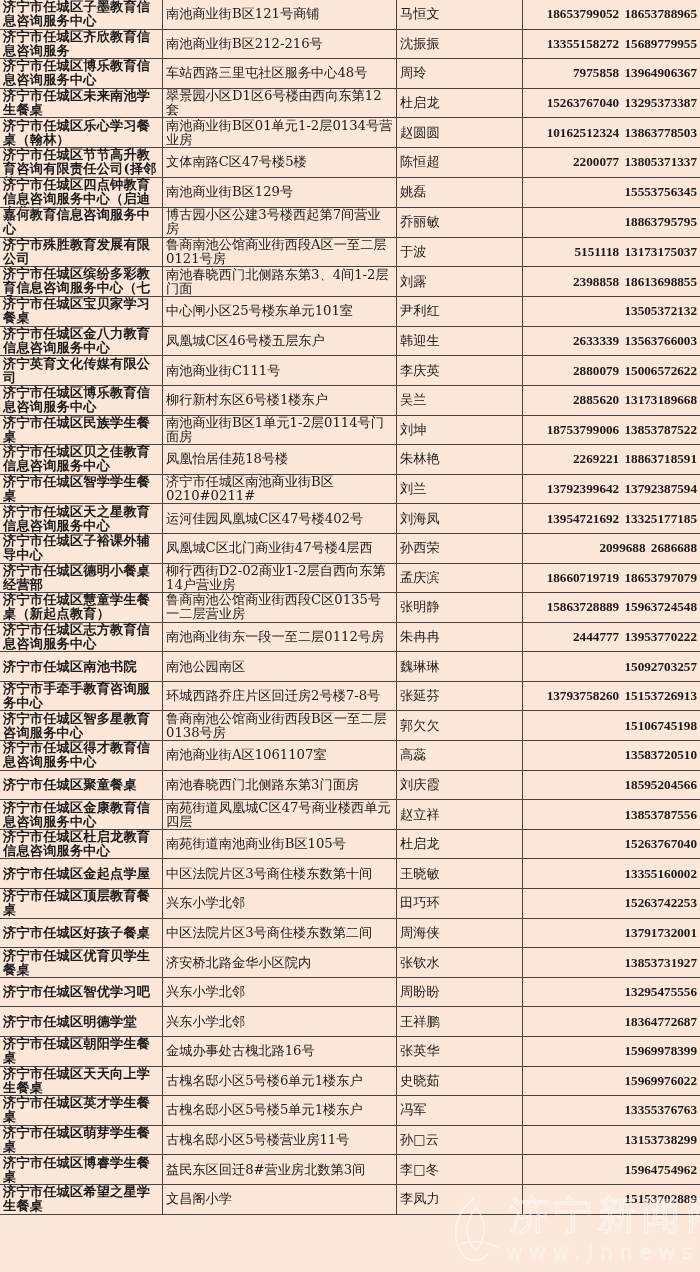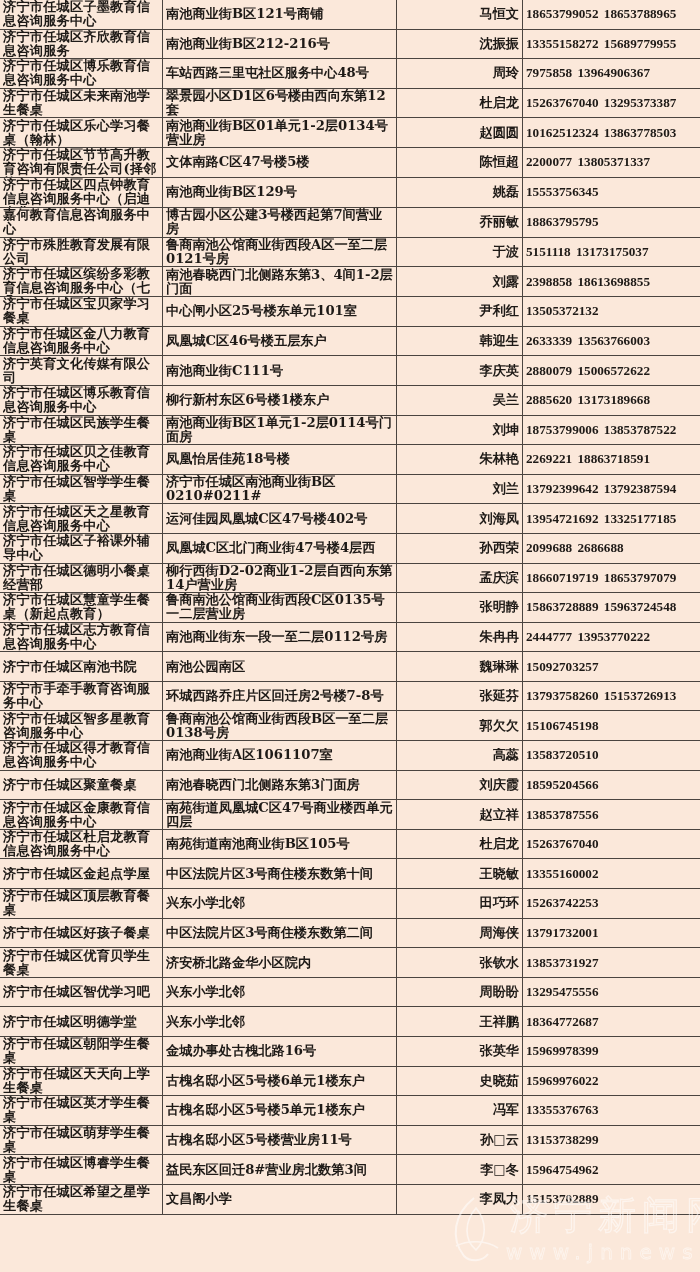--- a/index.html
+++ b/index.html
@@ -24,23 +24,23 @@
     line-height:14px;
     vertical-align:middle;
     overflow:hidden;
     background:#fbe8da;
   }
   col.c-org { width:163px; }
   col.c-addr { width:234px; }
   col.c-person { width:126px; }
   col.c-phone { width:178px; }
   td.org { font-weight:bold; letter-spacing:0.2px; }
-  td.addr { font-weight:bold; font-size:12.6px; }
-  td.person { text-align:right; font-weight:bold; }
-  td.phone { text-align:left; font-weight:bold; font-family:"Liberation Serif","DejaVu Serif",serif; font-size:13.6px; white-space:nowrap; word-spacing:2px; }
+  td.addr { font-weight:normal; font-size:12.6px; }
+  td.person { text-align:left; font-weight:normal; }
+  td.phone { text-align:right; font-weight:bold; font-family:"Liberation Serif","DejaVu Serif",serif; font-size:13.6px; white-space:nowrap; word-spacing:2px; }
   .clip2 { display:block; max-height:29px; overflow:hidden; }
   .watermark {
     position:absolute; left:440px; top:1188px; width:260px; height:84px;
     pointer-events:none; opacity:0.55;
   }
   .wm-text {
     position:absolute; left:70px; top:2px;
     font-family:"DejaVu Sans","Liberation Sans",sans-serif;
     font-size:38px; letter-spacing:6px; color:transparent;
     -webkit-text-stroke:1.2px #ffffff;

